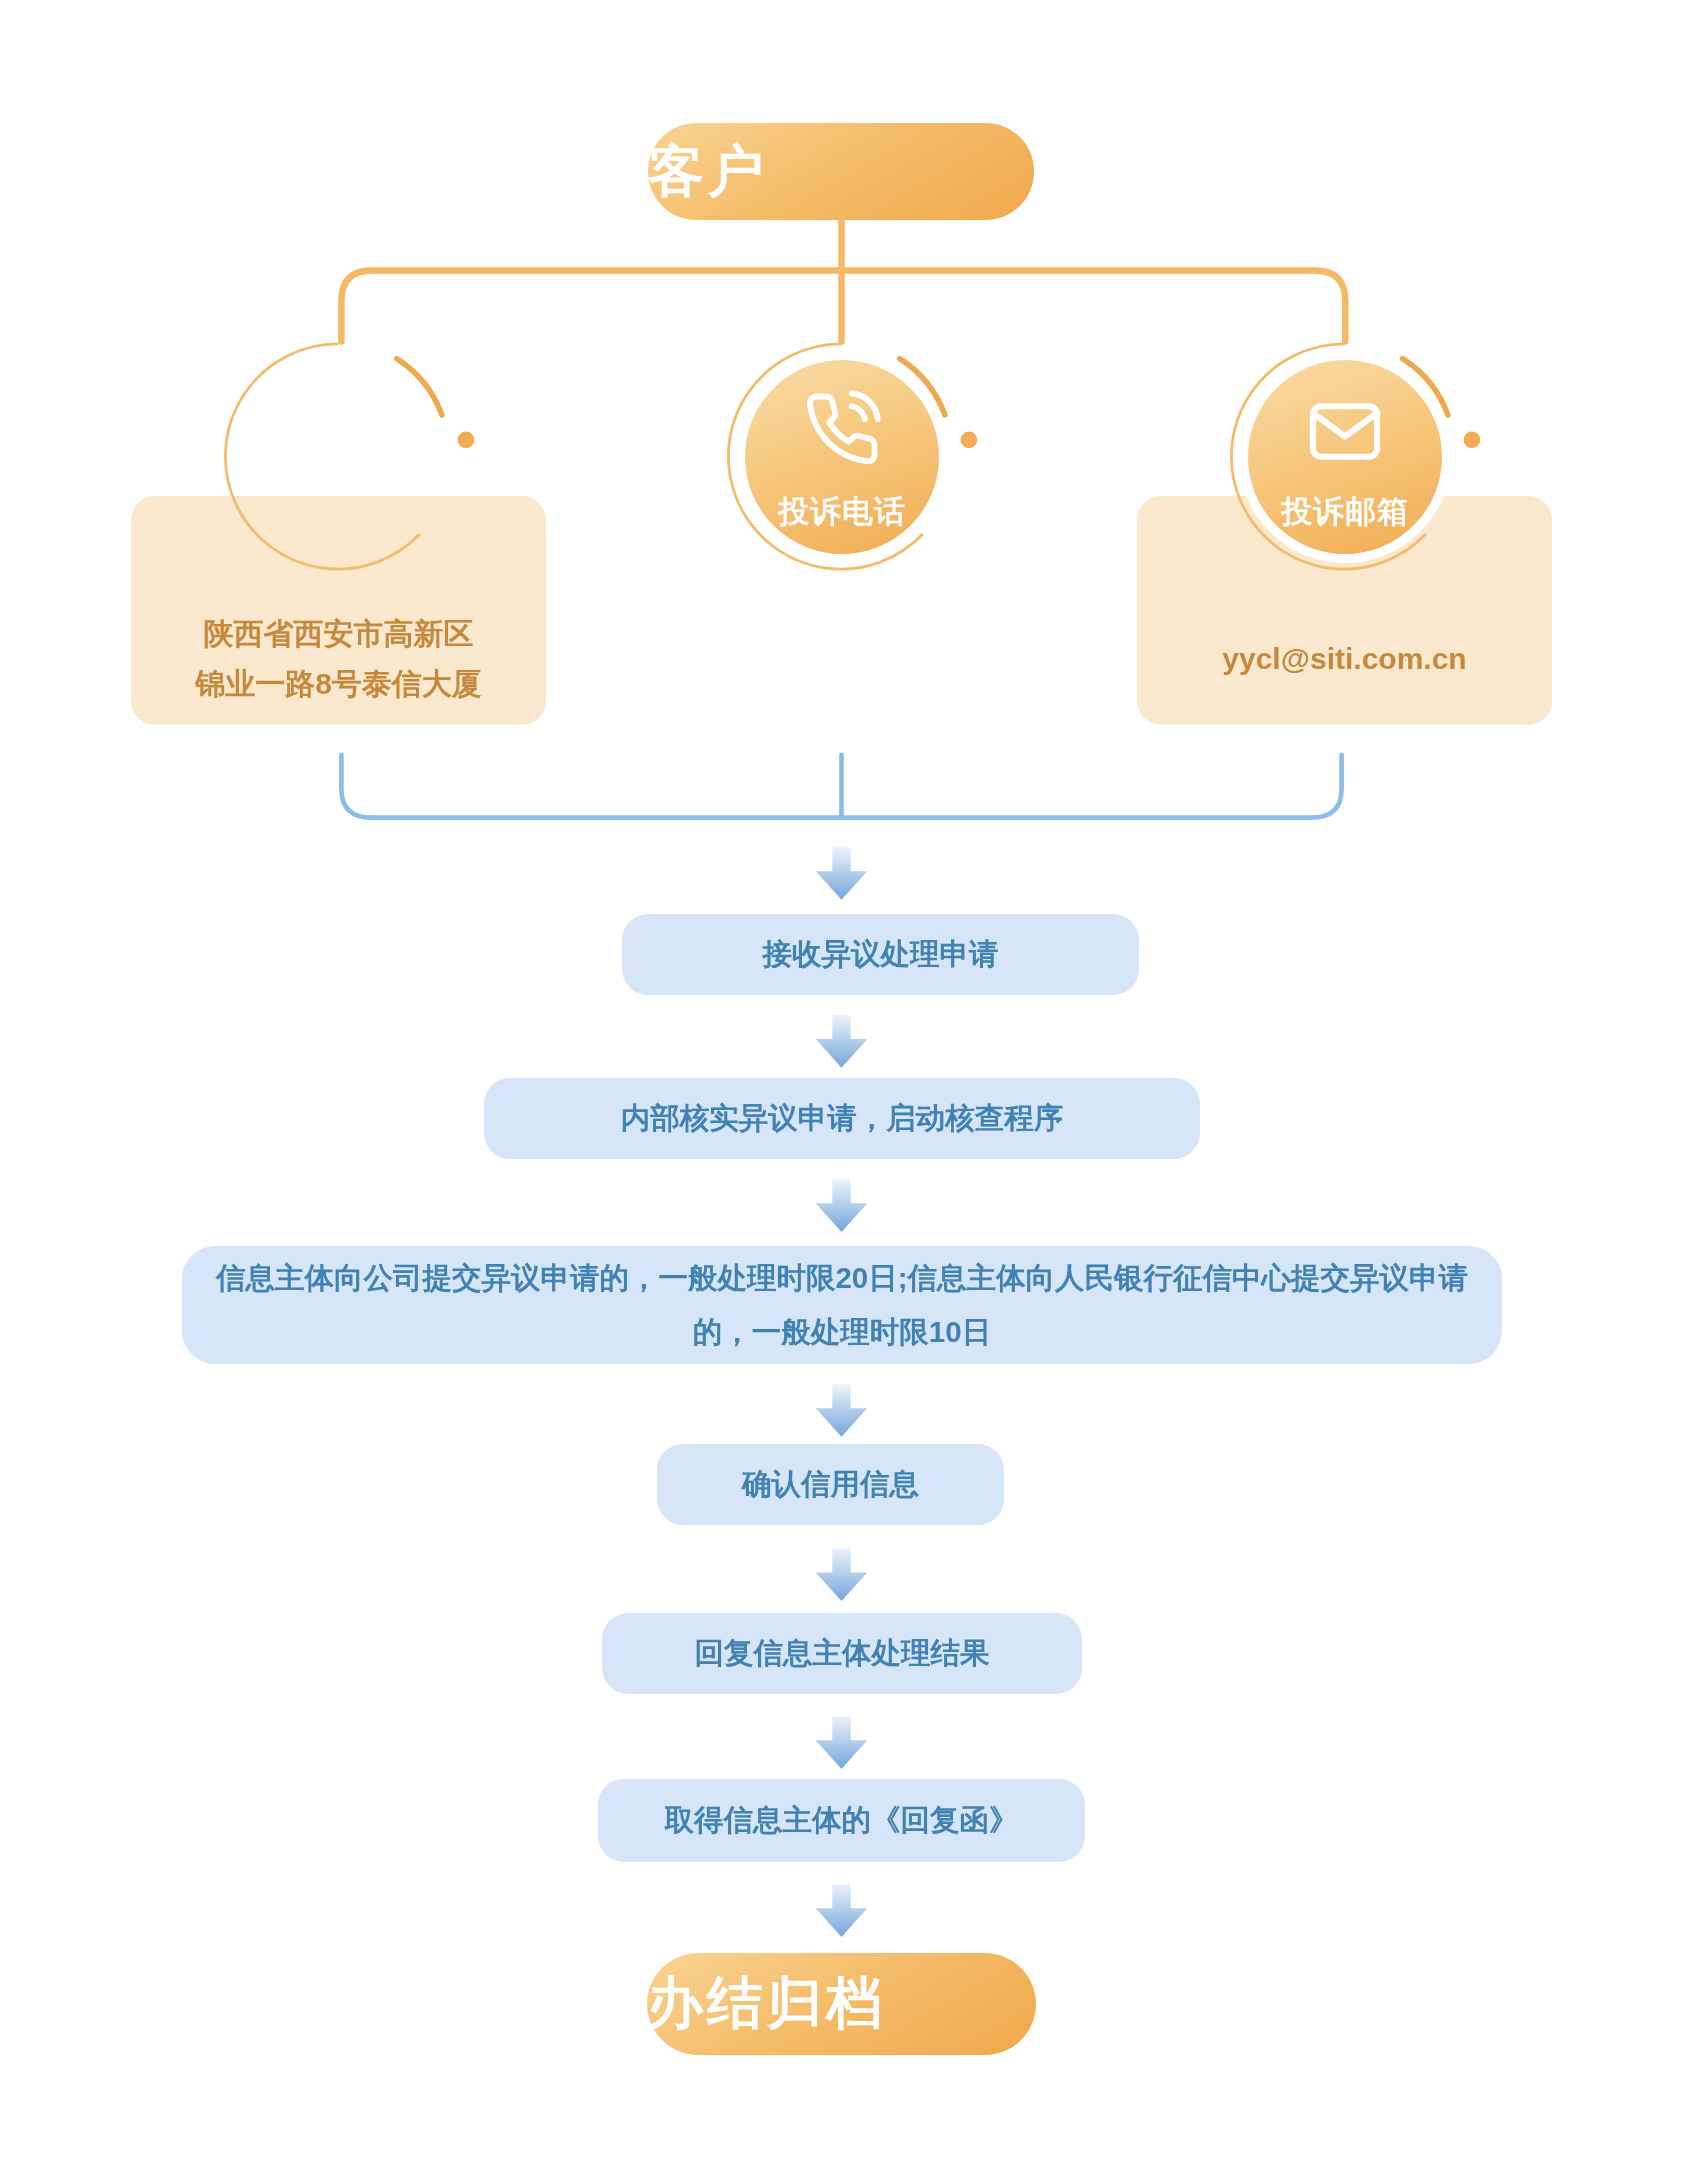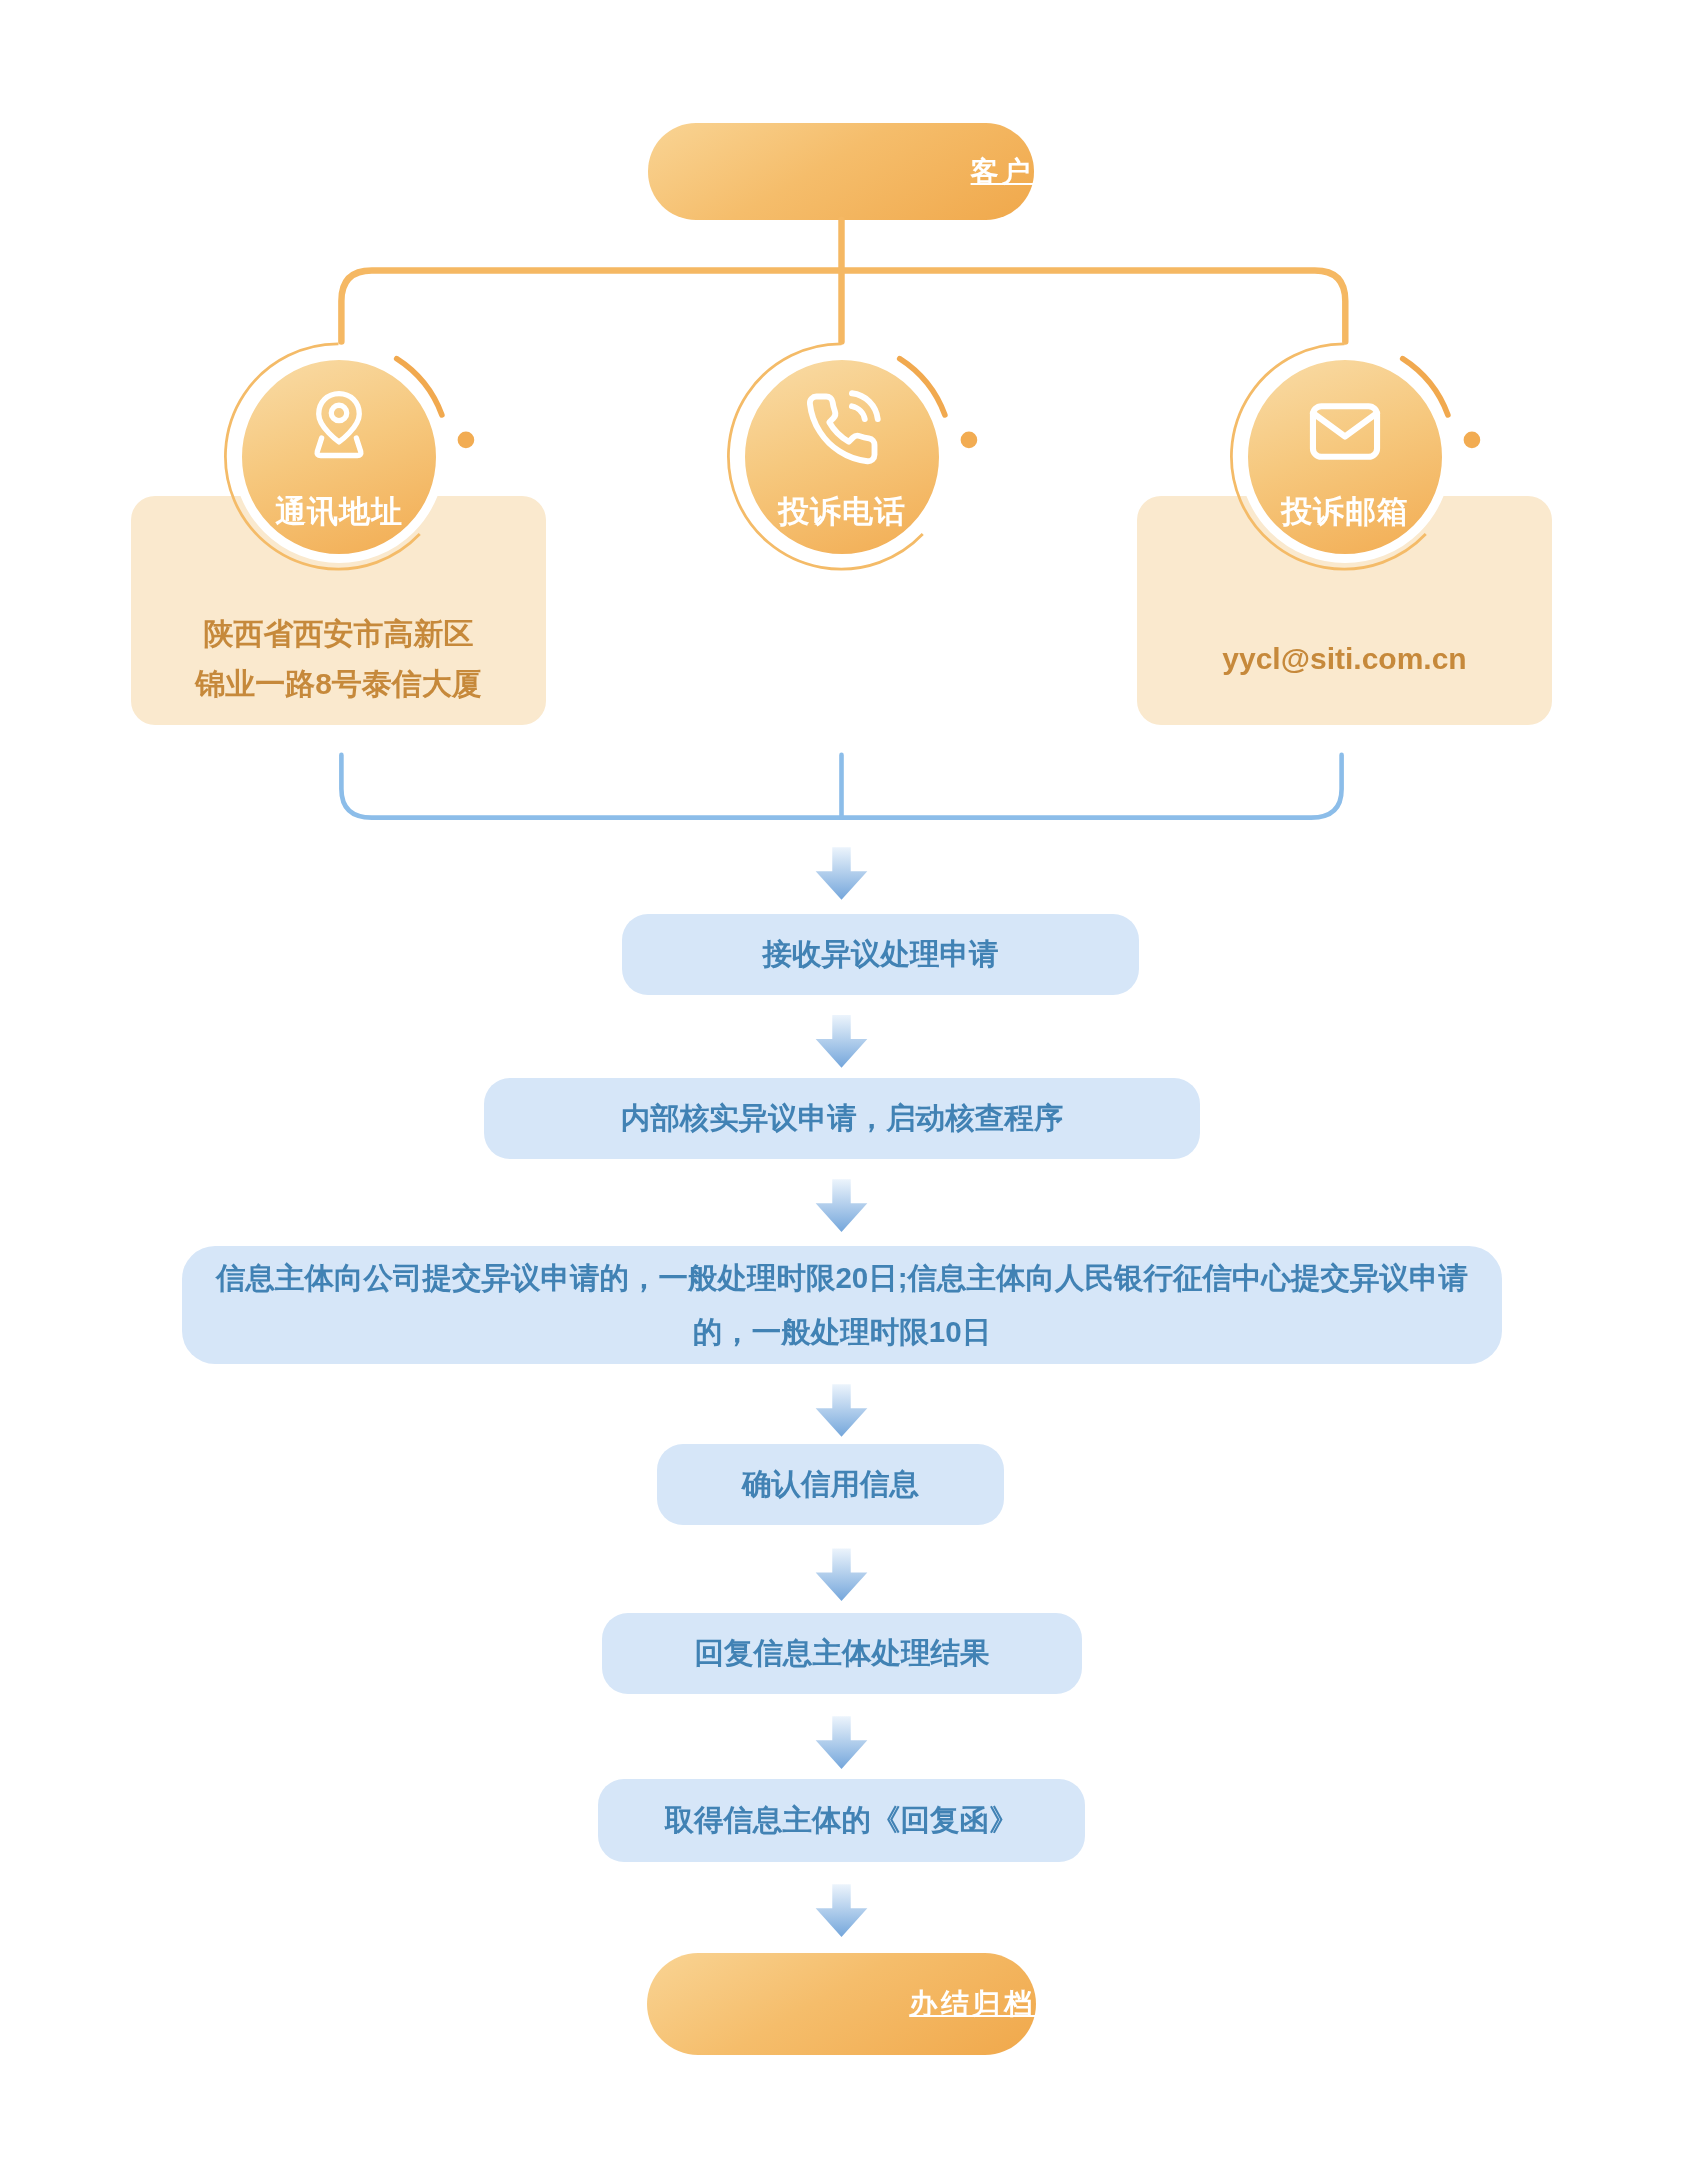--- a/index.html
+++ b/index.html
@@ -8,23 +8,23 @@
     width:1683px;height:2176px;
     background:#ffffff;
     font-family:"Liberation Sans","DejaVu Sans",sans-serif;
     overflow:hidden;
   }
   .abs{position:absolute;}
   svg{display:block;}
 
   
   .pill{
-    display:flex;align-items:center;justify-content:flex-end;
+    display:flex;align-items:center;justify-content:flex-start;
     background:linear-gradient(150deg,#F9D494 0%,#F5BD6B 45%,#F0A84B 100%);
-    color:#ffffff;font-weight:700;font-size:28px;letter-spacing:3.7px;text-decoration:underline;
+    color:#ffffff;font-weight:700;font-size:56px;letter-spacing:3.7px;
   }
   .pill.top{left:648px;top:123px;width:386px;height:97px;border-radius:48px;}
   .pill.bottom{left:647px;top:1953px;width:389px;height:102px;border-radius:51px;}
 
   
   .card{
     top:496px;width:415px;height:229px;border-radius:24px;
     background:#FAE9CE;
     display:flex;flex-direction:column;align-items:center;justify-content:center;
     padding-top:96px;box-sizing:border-box;
@@ -107,30 +107,20 @@
 
   <div class="abs card" style="left:131px;">
     <span class="vline">陕西省西安市高新区</span>
     <span class="vline">锦业一路8号泰信大厦</span>
   </div>
   <svg class="abs ringsvg" style="left:200px;top:318px;" width="277" height="277" viewBox="0 0 300 300">
     <path d="M150 28 A122 122 0 1 0 238 234" fill="none" stroke="#F4BB68" stroke-width="3"></path>
     <path d="M213 44 A122 122 0 0 1 262 105" fill="none" stroke="#F1A94F" stroke-width="6" stroke-linecap="round"></path>
     <circle cx="288" cy="132" r="9" fill="#F2AC52"></circle>
   </svg>
-  <div class="abs badge" style="left:233px;">
-    <span class="icon">
-      <svg width="85" height="85" viewBox="0 0 88 88" fill="none" stroke="#ffffff" stroke-width="5.5" stroke-linecap="round" stroke-linejoin="round">
-        <path d="M44 10 C32 10 23 19 23 31 C23 45 44 60 44 60 C44 60 65 45 65 31 C65 19 56 10 44 10 Z"></path>
-        <circle cx="44" cy="30" r="8"></circle>
-        <path d="M26 56 L21.5 70 Q20.5 74 25 74 L63 74 Q67.5 74 66.5 70 L62 56"></path>
-      </svg>
-    </span>
-    <span class="blabel">通讯地址</span>
-  </div>
 
   <svg class="abs ringsvg" style="left:703px;top:318px;" width="277" height="277" viewBox="0 0 300 300">
     <path d="M150 28 A122 122 0 1 0 238 234" fill="none" stroke="#F4BB68" stroke-width="3"></path>
     <path d="M213 44 A122 122 0 0 1 262 105" fill="none" stroke="#F1A94F" stroke-width="6" stroke-linecap="round"></path>
     <circle cx="288" cy="132" r="9" fill="#F2AC52"></circle>
   </svg>
   <div class="abs badge" style="left:736px;">
     <span class="icon" style="top:29.5px;">
       <svg width="78" height="78" viewBox="0 0 24 24" fill="none" stroke="#ffffff" stroke-width="1.8" stroke-linecap="round" stroke-linejoin="round">
         <path d="M22 16.92v3a2 2 0 0 1-2.18 2 19.79 19.79 0 0 1-8.63-3.07 19.5 19.5 0 0 1-6-6 19.79 19.79 0 0 1-3.07-8.67A2 2 0 0 1 4.11 2h3a2 2 0 0 1 2 1.72 12.84 12.84 0 0 0 .7 2.81 2 2 0 0 1-.45 2.11L8.09 9.91a16 16 0 0 0 6 6l1.27-1.27a2 2 0 0 1 2.11-.45 12.84 12.84 0 0 0 2.81.7A2 2 0 0 1 22 16.92z"></path>

